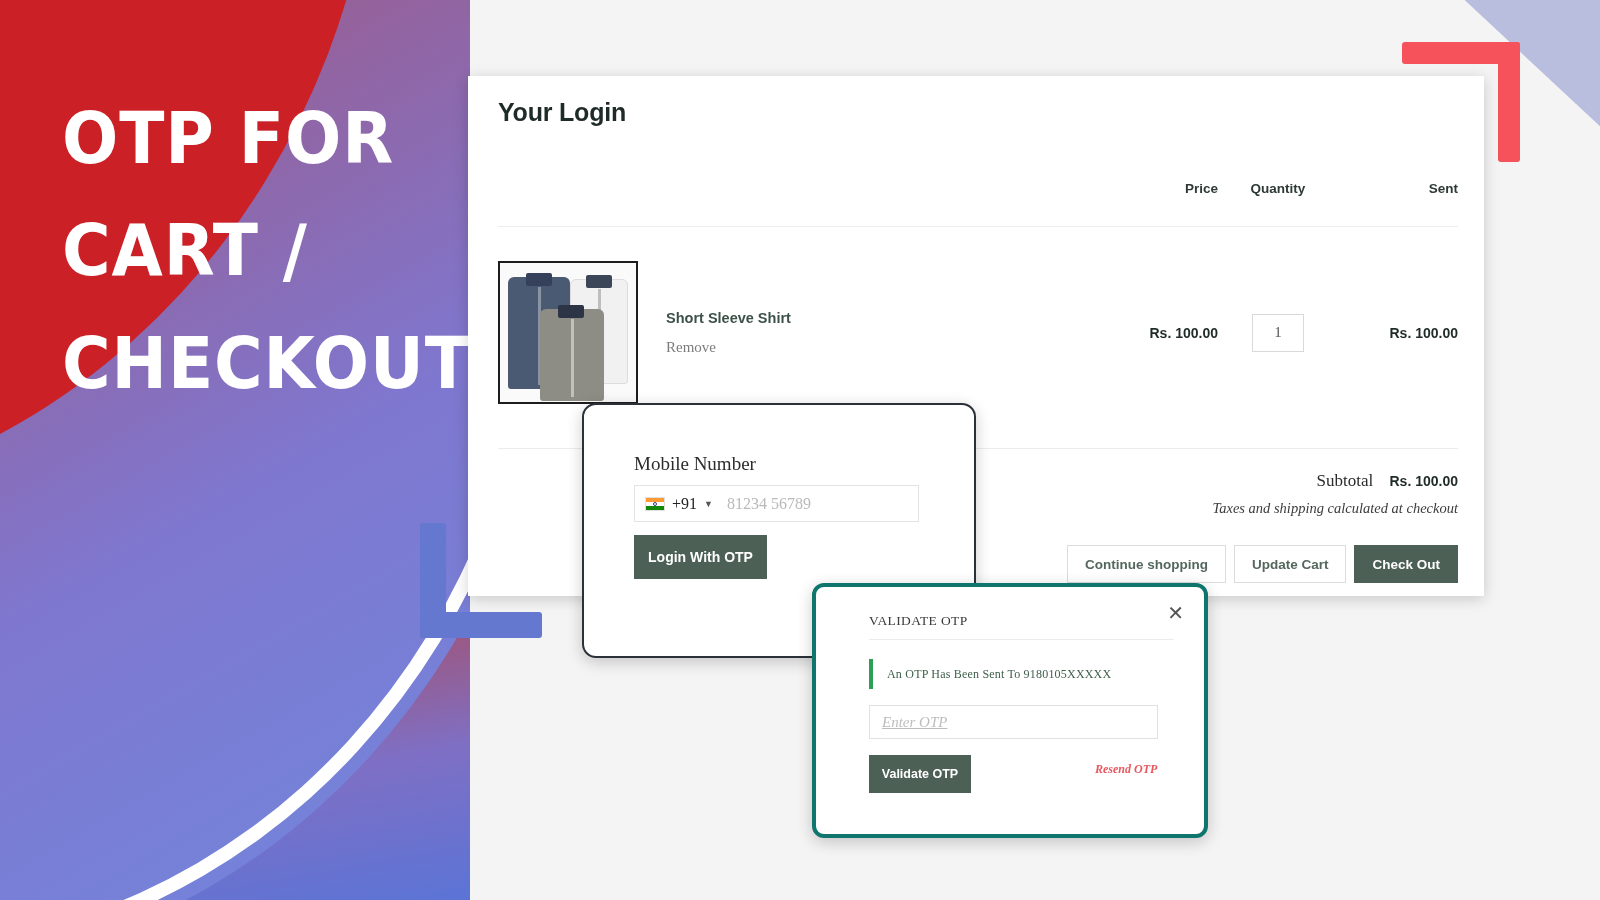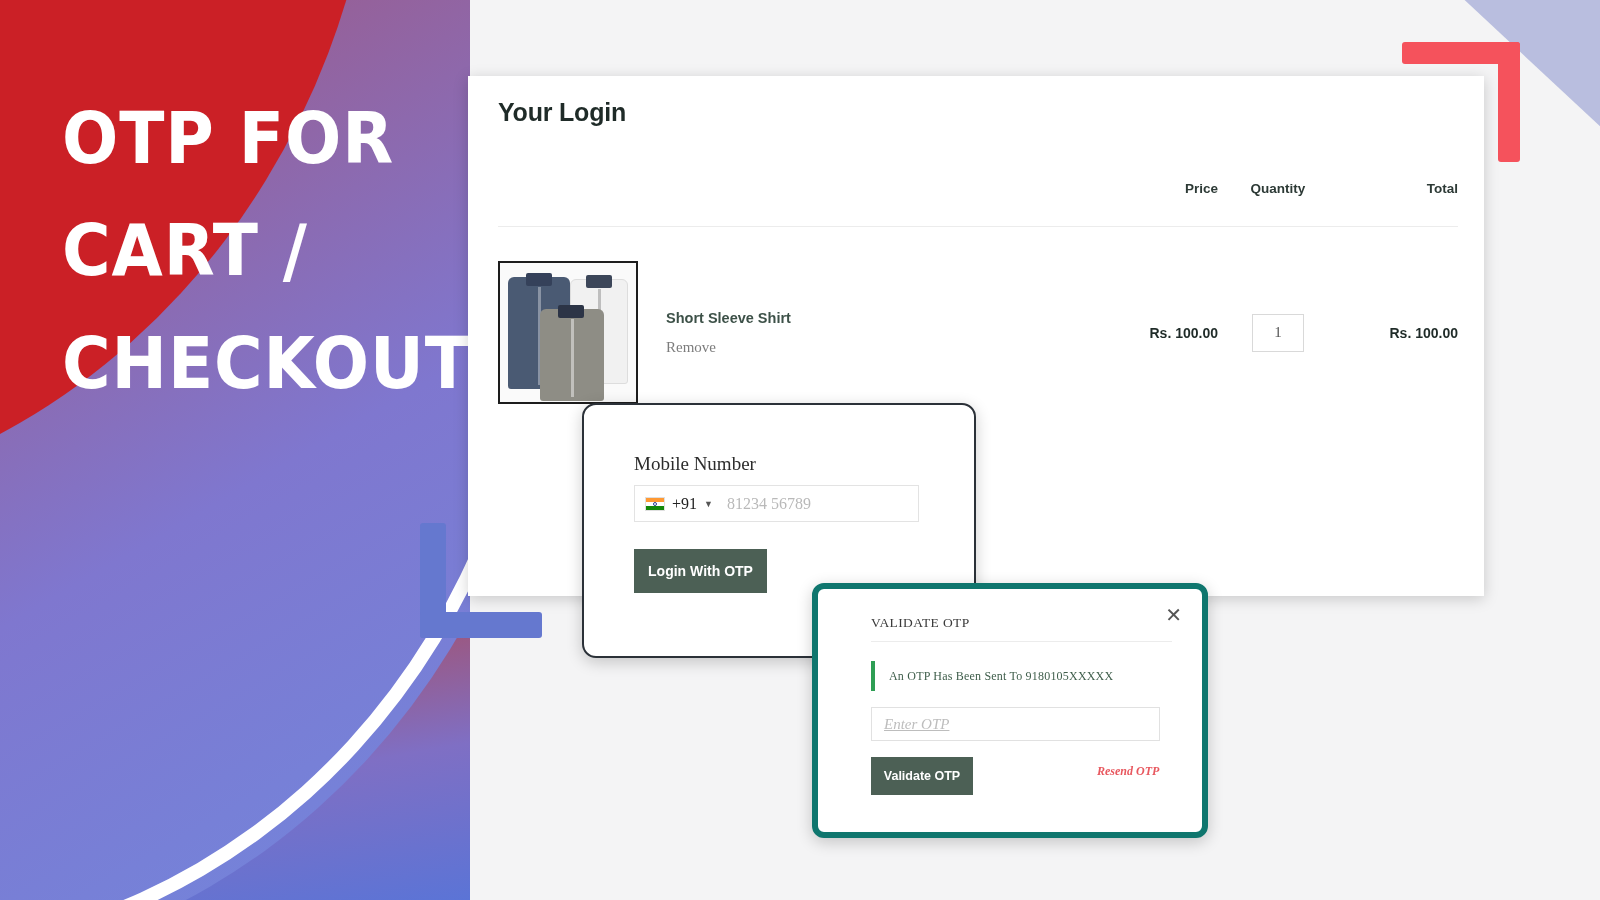--- a/index.html
+++ b/index.html
@@ -306,37 +306,37 @@
     color: #555;
   }
   .phone-ph {
     margin-left: 14px;
     font-family: "Liberation Serif", serif;
     font-size: 16px;
     color: #b9b9b9;
   }
   .btn-login-otp {
     position: absolute;
-    left: 50px; top: 144px;
+    left: 50px; top: 130px;
     width: 133px; height: 44px;
     background: #4c6055;
     color: #fff;
     font-size: 14px;
     font-weight: bold;
     display: flex; align-items: center; justify-content: center;
     cursor: pointer;
   }
 
   
   .otp-validate-card {
     position: absolute;
     left: 812px; top: 583px;
     width: 396px; height: 255px;
     background: #ffffff;
-    border: 6px solid #0f766e;
+    border: 4px solid #0f766e;
     border-radius: 12px;
     box-shadow: 0 4px 16px rgba(0,0,0,0.2);
   }
   .modal-title {
     position: absolute;
     left: 53px; top: 26px;
     font-family: "Liberation Serif", serif;
     font-size: 13.5px;
     letter-spacing: 0.4px;
     color: #3a3a3a;
@@ -460,21 +460,21 @@
     <div class="bar v"></div>
   </div>
 
   <div class="cart-panel">
     <div class="cart-title">Your Login</div>
 
     <div class="cart-head">
       <div class="col-prod"></div>
       <div class="col-price">Price</div>
       <div class="col-qty">Quantity</div>
-      <div class="col-total">Total</div>
+      <div class="col-total">Sent</div>
     </div>
 
     <div class="cart-row">
       <div class="prod-cell">
         <div class="prod-thumb">
           <div class="shirt shirt-navy"></div>
           <div class="collar collar-a"></div>
           <div class="placket pl-a"></div>
           <div class="shirt shirt-white"></div>
           <div class="collar collar-b"></div>
@@ -488,20 +488,32 @@
           <div class="prod-remove">Remove</div>
         </div>
       </div>
       <div class="cell-price">Rs. 100.00</div>
       <div class="cell-qty">
         <input class="qty-input" type="text" value="1" style="">
       </div>
       <div class="cell-total">Rs. 100.00</div>
     </div>
 
+    <div class="cart-foot">
+      <div class="subtotal-line">
+        <span>Subtotal</span>
+        <span class="amt">Rs. 100.00</span>
+      </div>
+      <div class="tax-note">Taxes and shipping calculated at checkout</div>
+      <div class="cart-actions">
+        <div class="btn">Continue shopping</div>
+        <div class="btn">Update Cart</div>
+        <div class="btn btn-primary">Check Out</div>
+      </div>
+    </div>
   </div>
 
   <div class="bracket bracket-blue">
     <div class="bar v"></div>
     <div class="bar h"></div>
   </div>
 
   <div class="otp-login-card">
     <div class="mobile-label">Mobile Number</div>
     <div class="phone-field">

